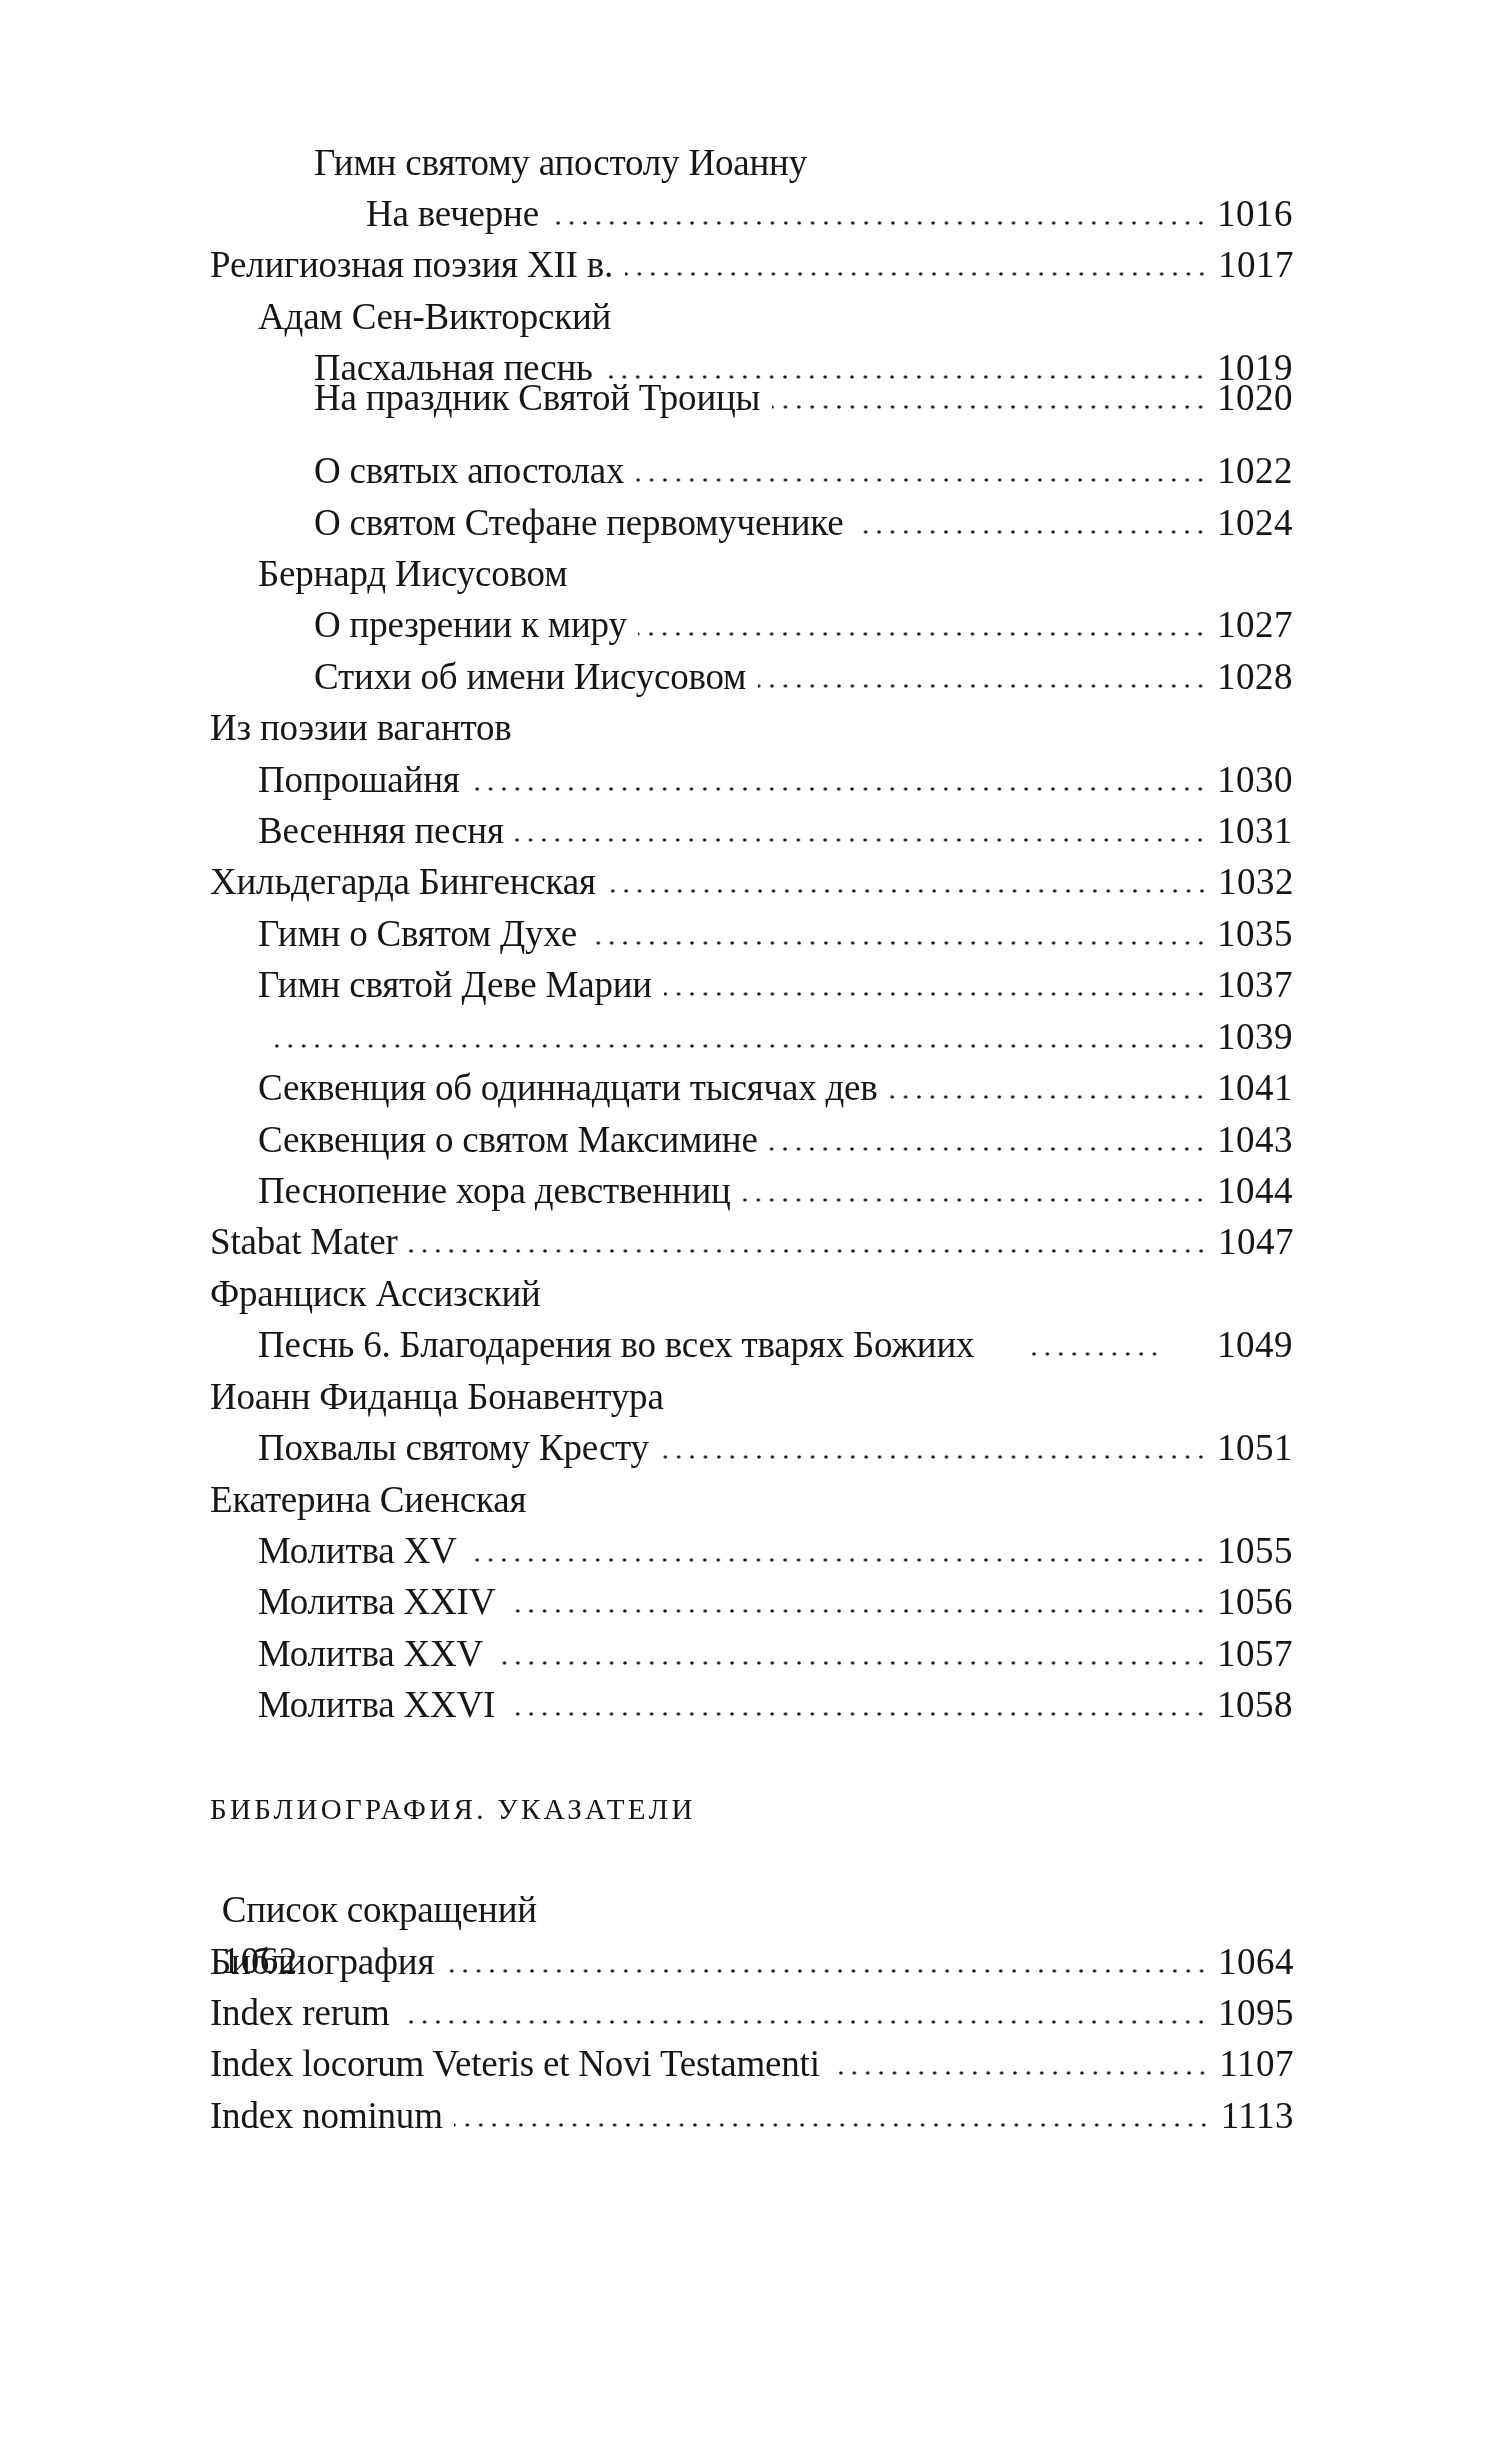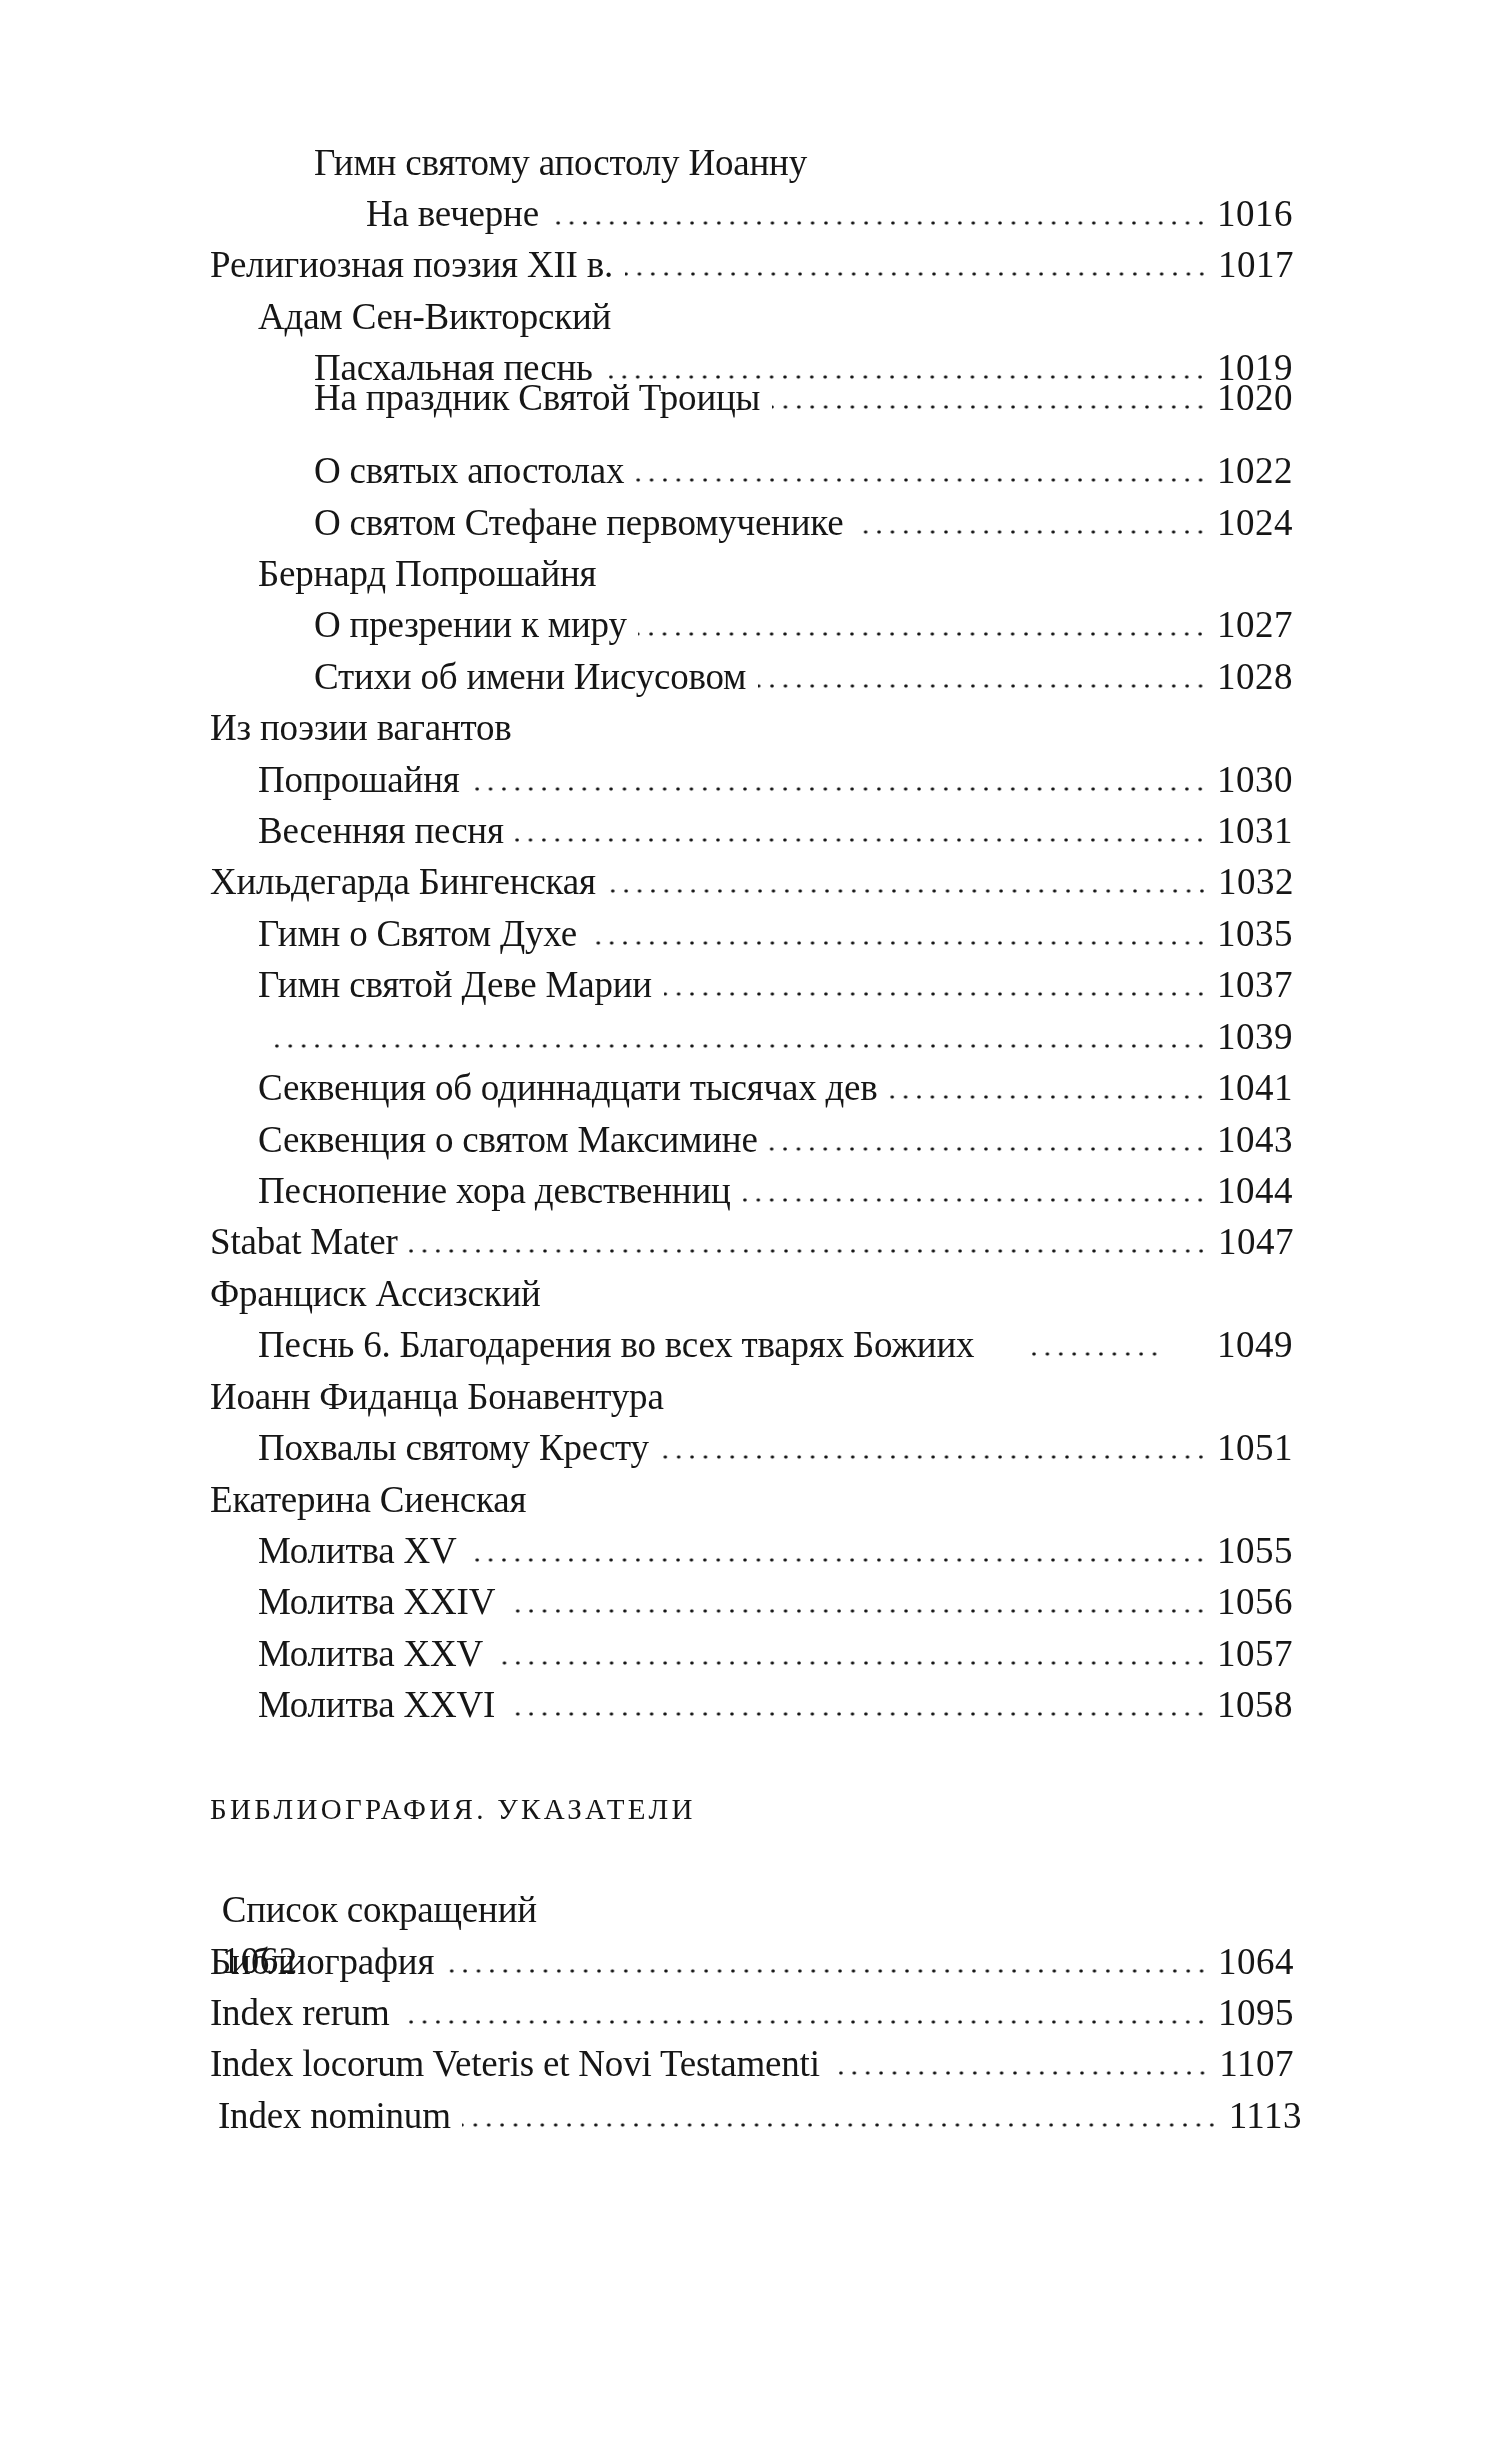--- a/index.html
+++ b/index.html
@@ -97,21 +97,21 @@
         <span class="toc-title">О святых апостолах</span>
         <span class="toc-leader"></span>
         <span class="toc-page">1022</span>
       </div>
       <div class="toc-line" style="top: 497px; left: 314px; width: 979px;">
         <span class="toc-title">О святом Стефане первомученике</span>
         <span class="toc-leader"></span>
         <span class="toc-page">1024</span>
       </div>
       <div class="toc-line" style="top: 548px; left: 258px; width: 1035px;">
-        <span class="toc-title">Бернард Попрошайня</span>
+        <span class="toc-title">Бернард Иисусовом</span>
       </div>
       <div class="toc-line" style="top: 599px; left: 314px; width: 979px;">
         <span class="toc-title">О презрении к миру</span>
         <span class="toc-leader"></span>
         <span class="toc-page">1027</span>
       </div>
       <div class="toc-line" style="top: 651px; left: 314px; width: 979px;">
         <span class="toc-title">Стихи об имени Иисусовом</span>
         <span class="toc-leader"></span>
         <span class="toc-page">1028</span>
@@ -223,20 +223,20 @@
       <div class="toc-line" style="top: 1987px; left: 210px; width: 1084px;">
         <span class="toc-title">Index rerum</span>
         <span class="toc-leader"></span>
         <span class="toc-page">1095</span>
       </div>
       <div class="toc-line" style="top: 2038px; left: 210px; width: 1084px;">
         <span class="toc-title">Index locorum Veteris et Novi Testamenti</span>
         <span class="toc-leader"></span>
         <span class="toc-page">1107</span>
       </div>
-      <div class="toc-line" style="top: 2090px; left: 210px; width: 1084px; margin-left: 8px;">
+      <div class="toc-line" style="top: 2090px; left: 210px; width: 1084px;">
         <span class="toc-title">Index nominum</span>
         <span class="toc-leader"></span>
         <span class="toc-page">1113</span>
       </div>
     </div>
 </div>
 
 
 </body></html>

